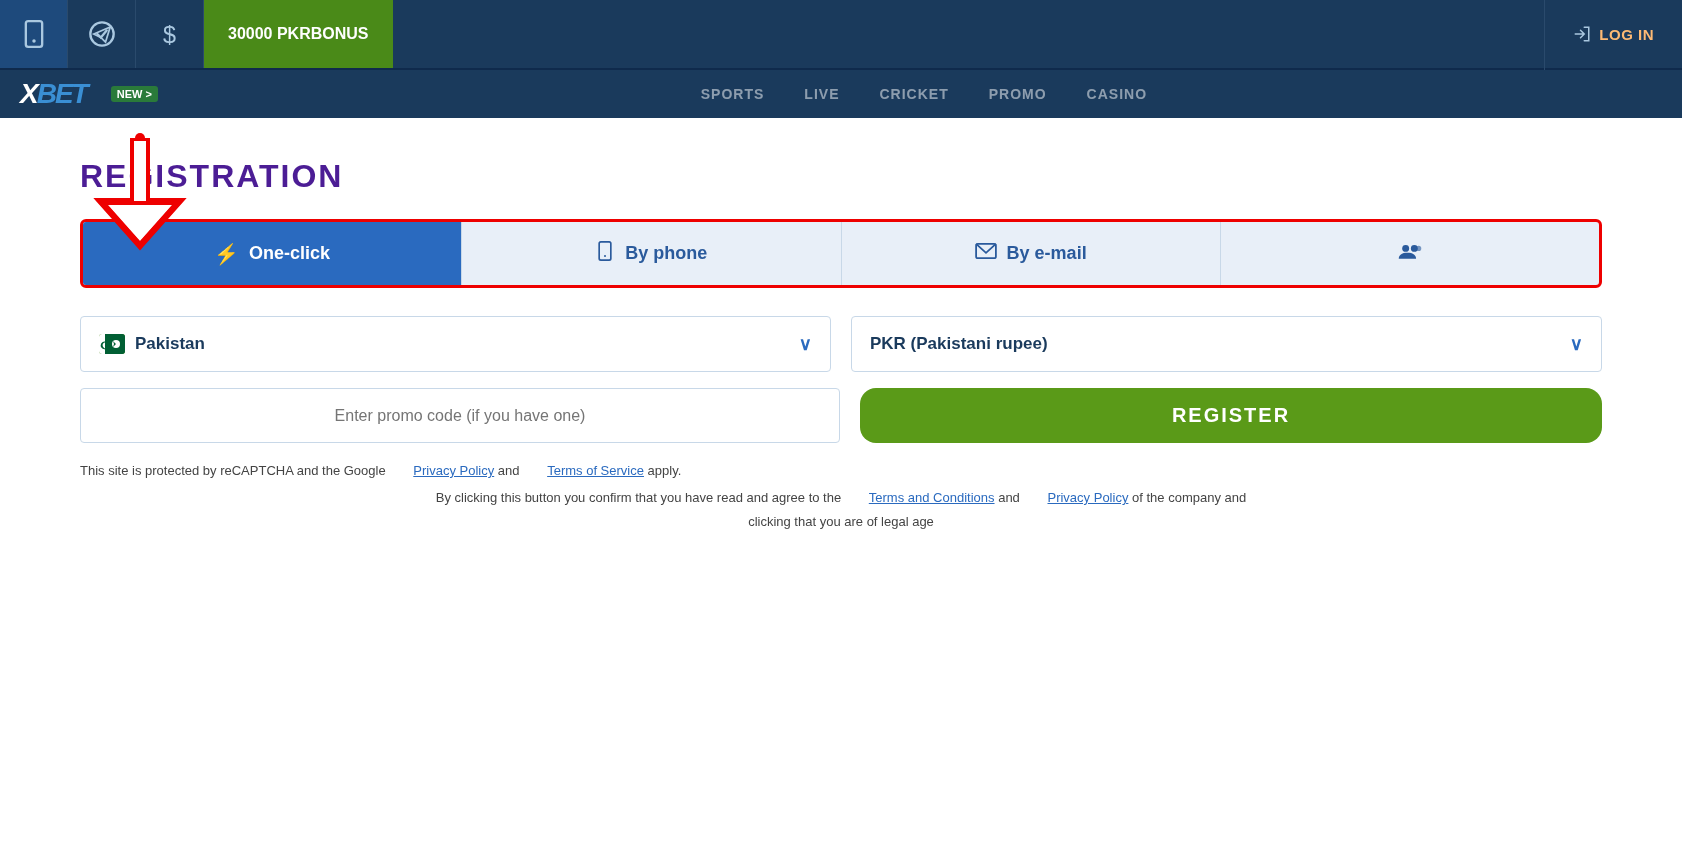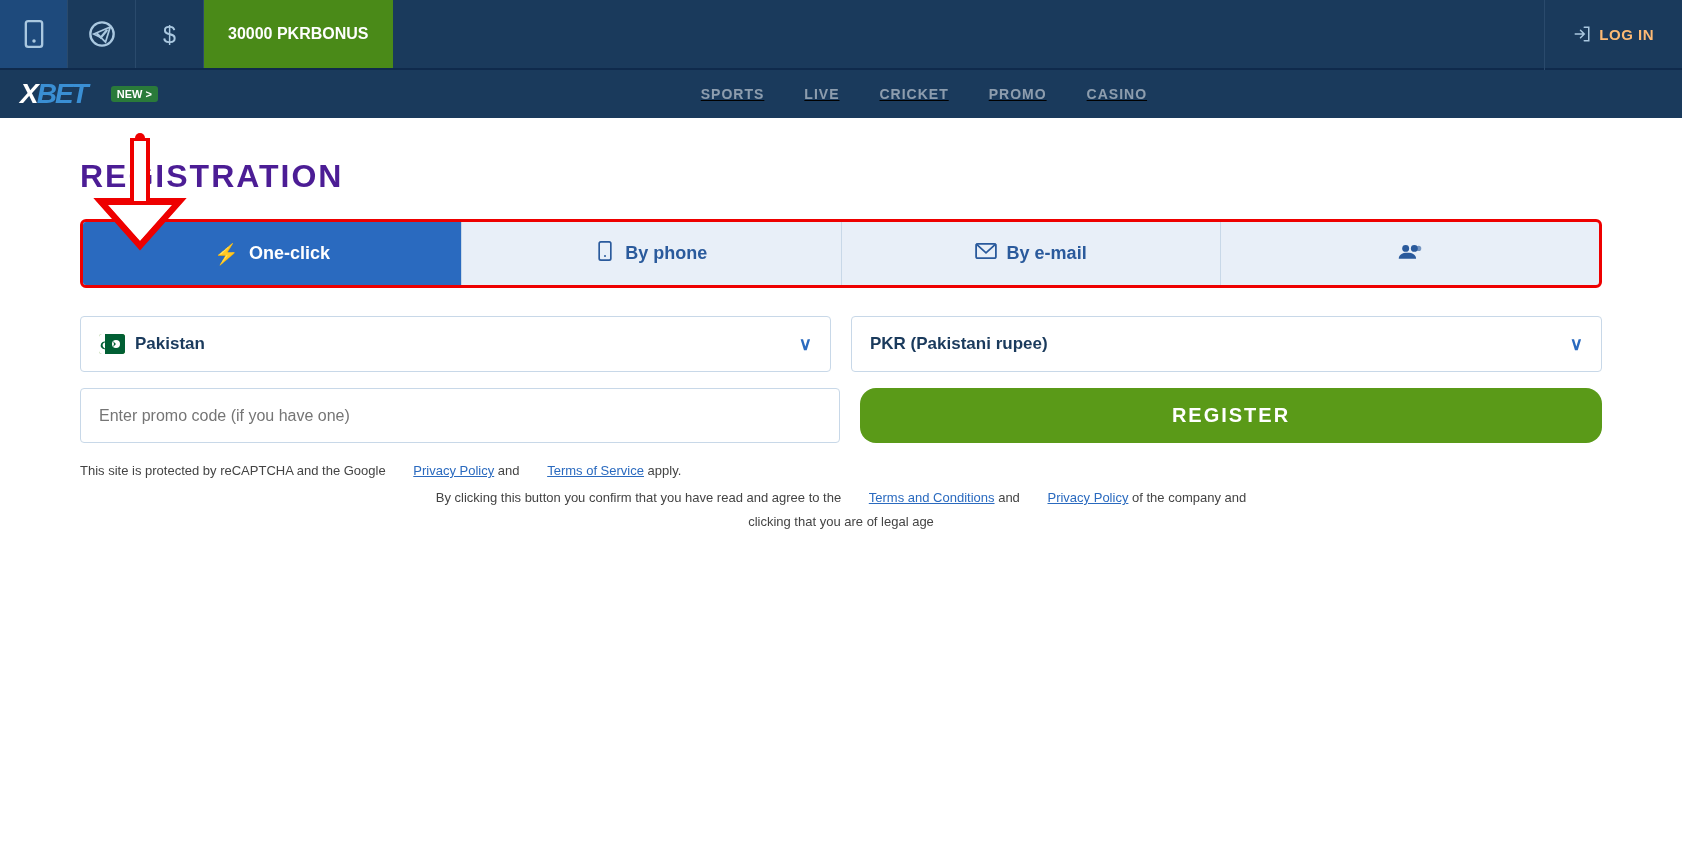--- a/index.html
+++ b/index.html
@@ -100,21 +100,20 @@
       font-weight: bold;
       padding: 2px 6px;
       border-radius: 3px;
       margin-right: 20px;
     }
     .nav-items {
       display: flex;
       flex: 1;
       justify-content: center;
       gap: 40px;
-      text-decoration: underline;
     }
     .nav-item {
       color: rgba(255,255,255,0.5);
       font-size: 14px;
       font-weight: bold;
       text-transform: uppercase;
       letter-spacing: 1px;
     }
 
     
@@ -217,20 +216,21 @@
     }
     .promo-input {
       flex: 1;
       border: 1.5px solid #c8d8e8;
       border-radius: 4px;
       padding: 16px 18px;
       font-size: 16px;
       color: #aaa;
       background: #fff;
       outline: none;
+      text-align: center;
     }
     .register-btn-main {
       flex: 1;
       background: #5a9a18;
       color: #fff;
       font-size: 20px;
       font-weight: 900;
       letter-spacing: 2px;
       text-transform: uppercase;
       border: none;

